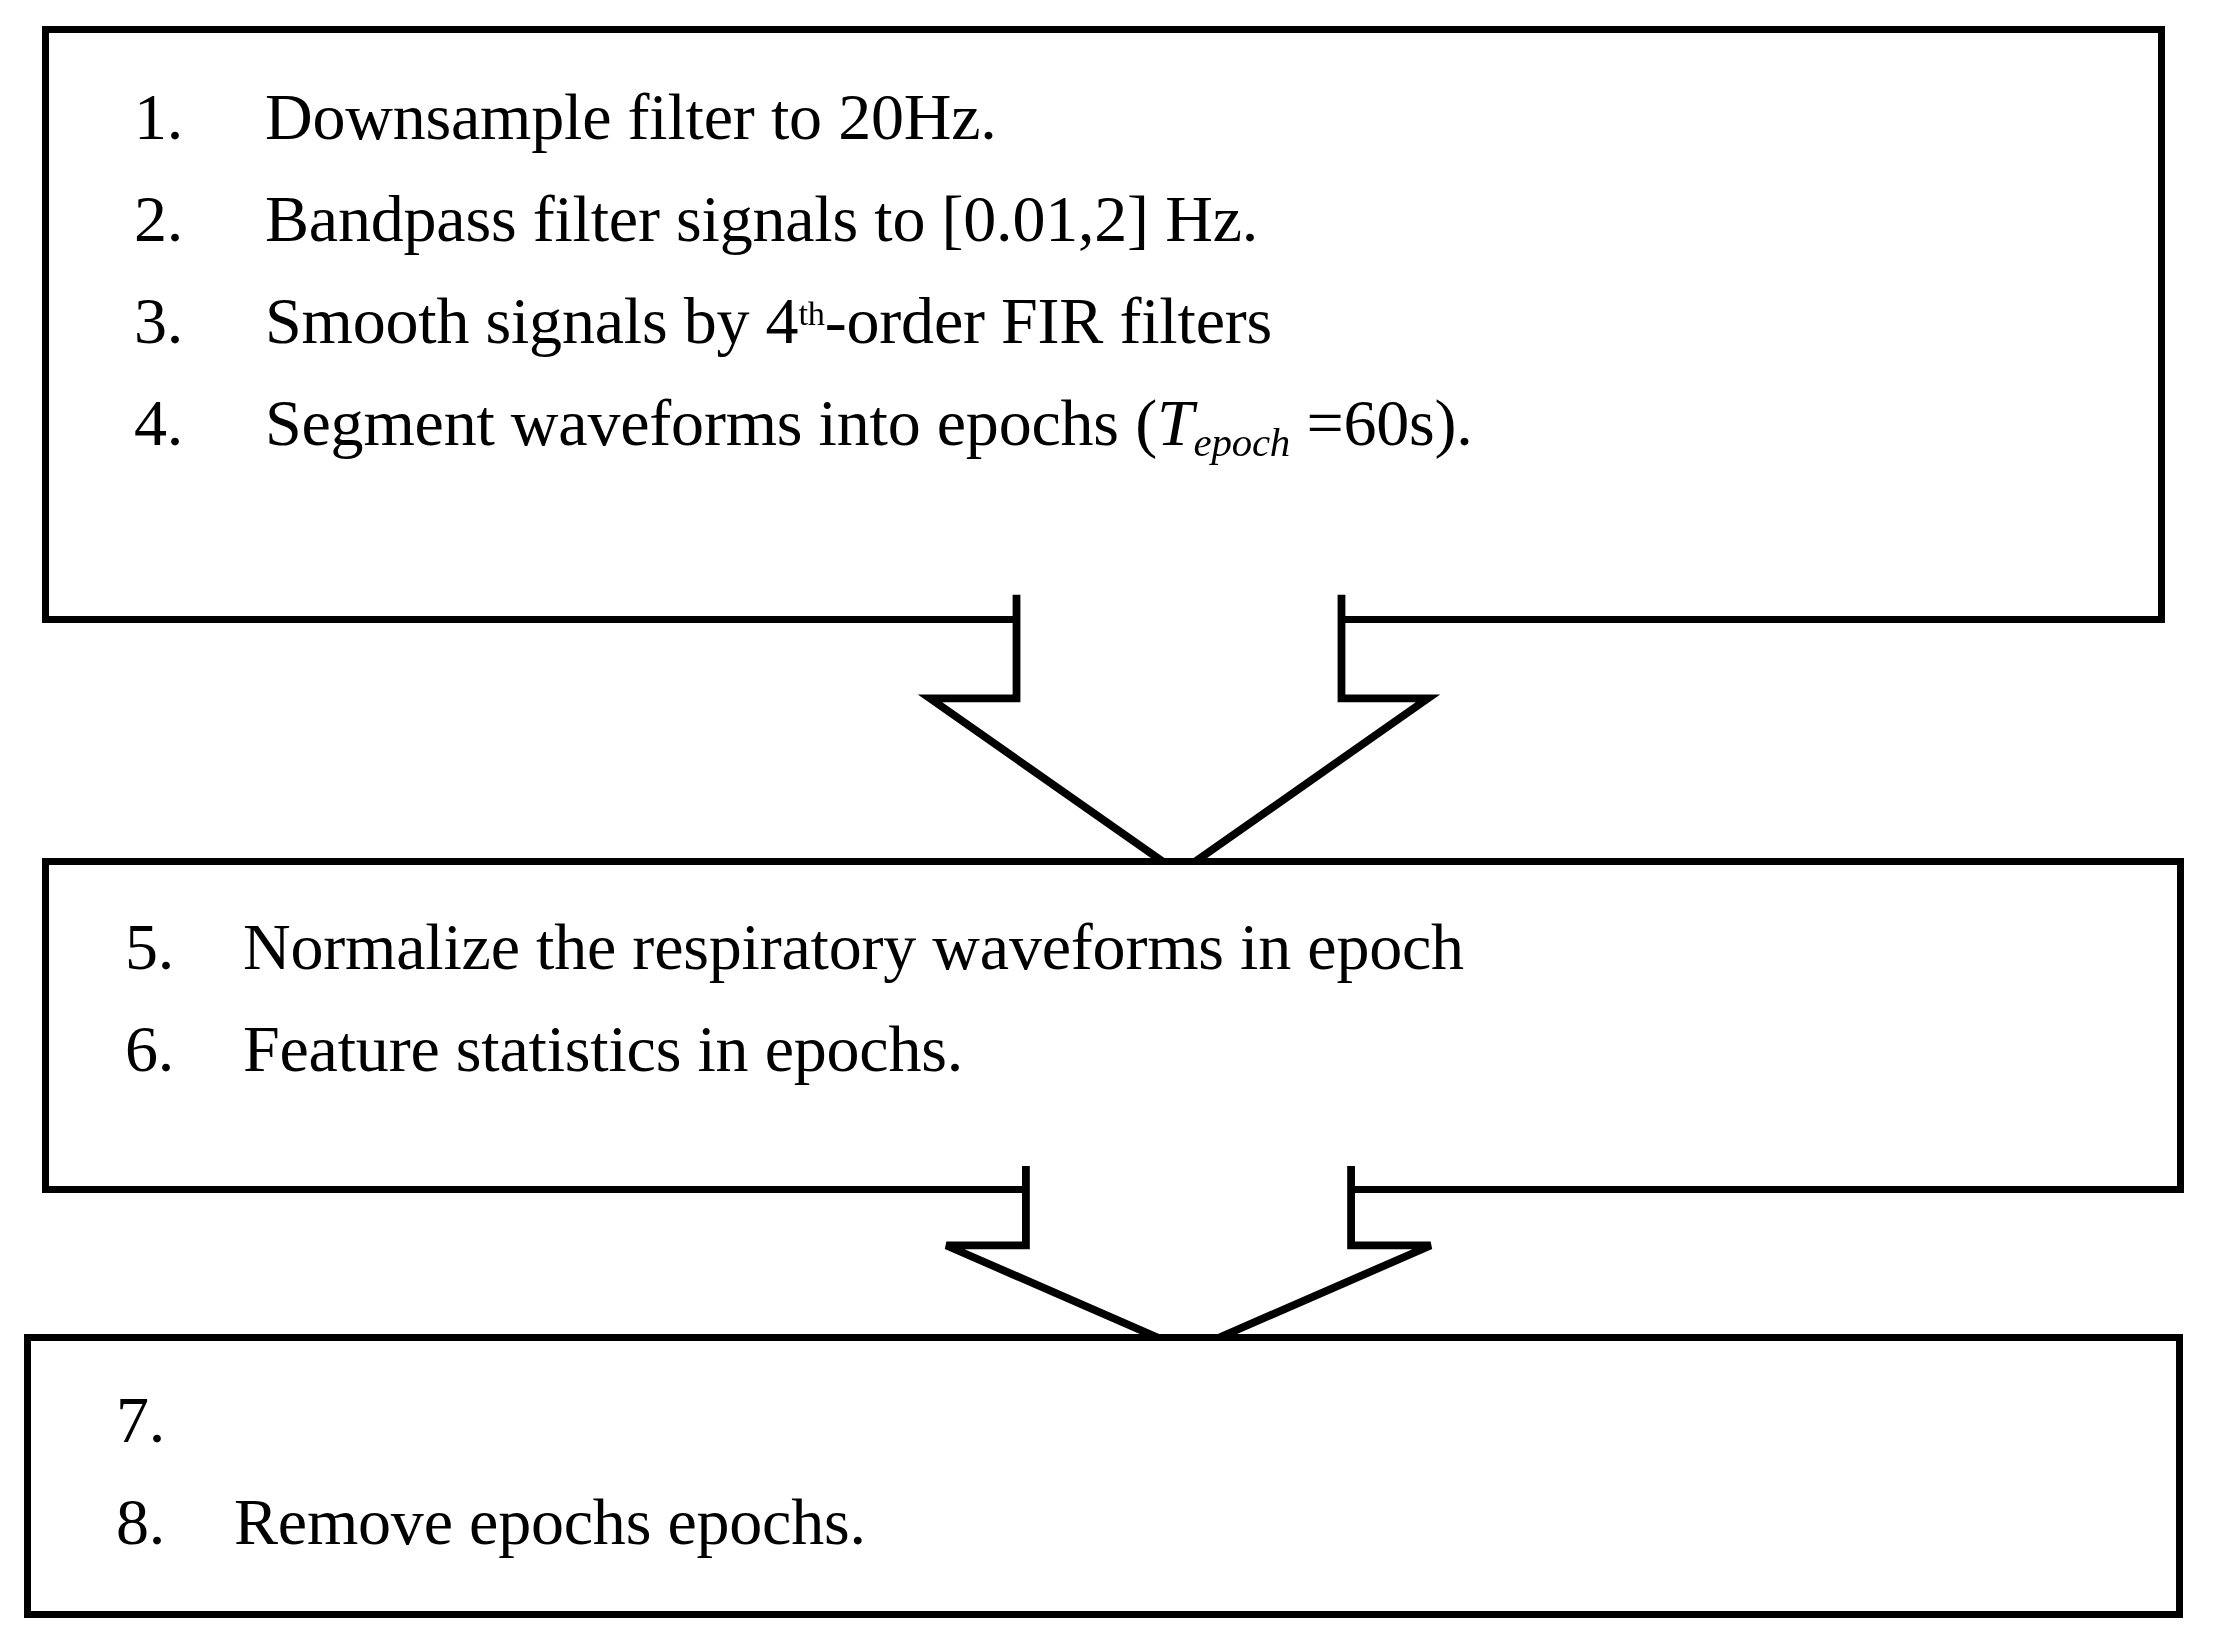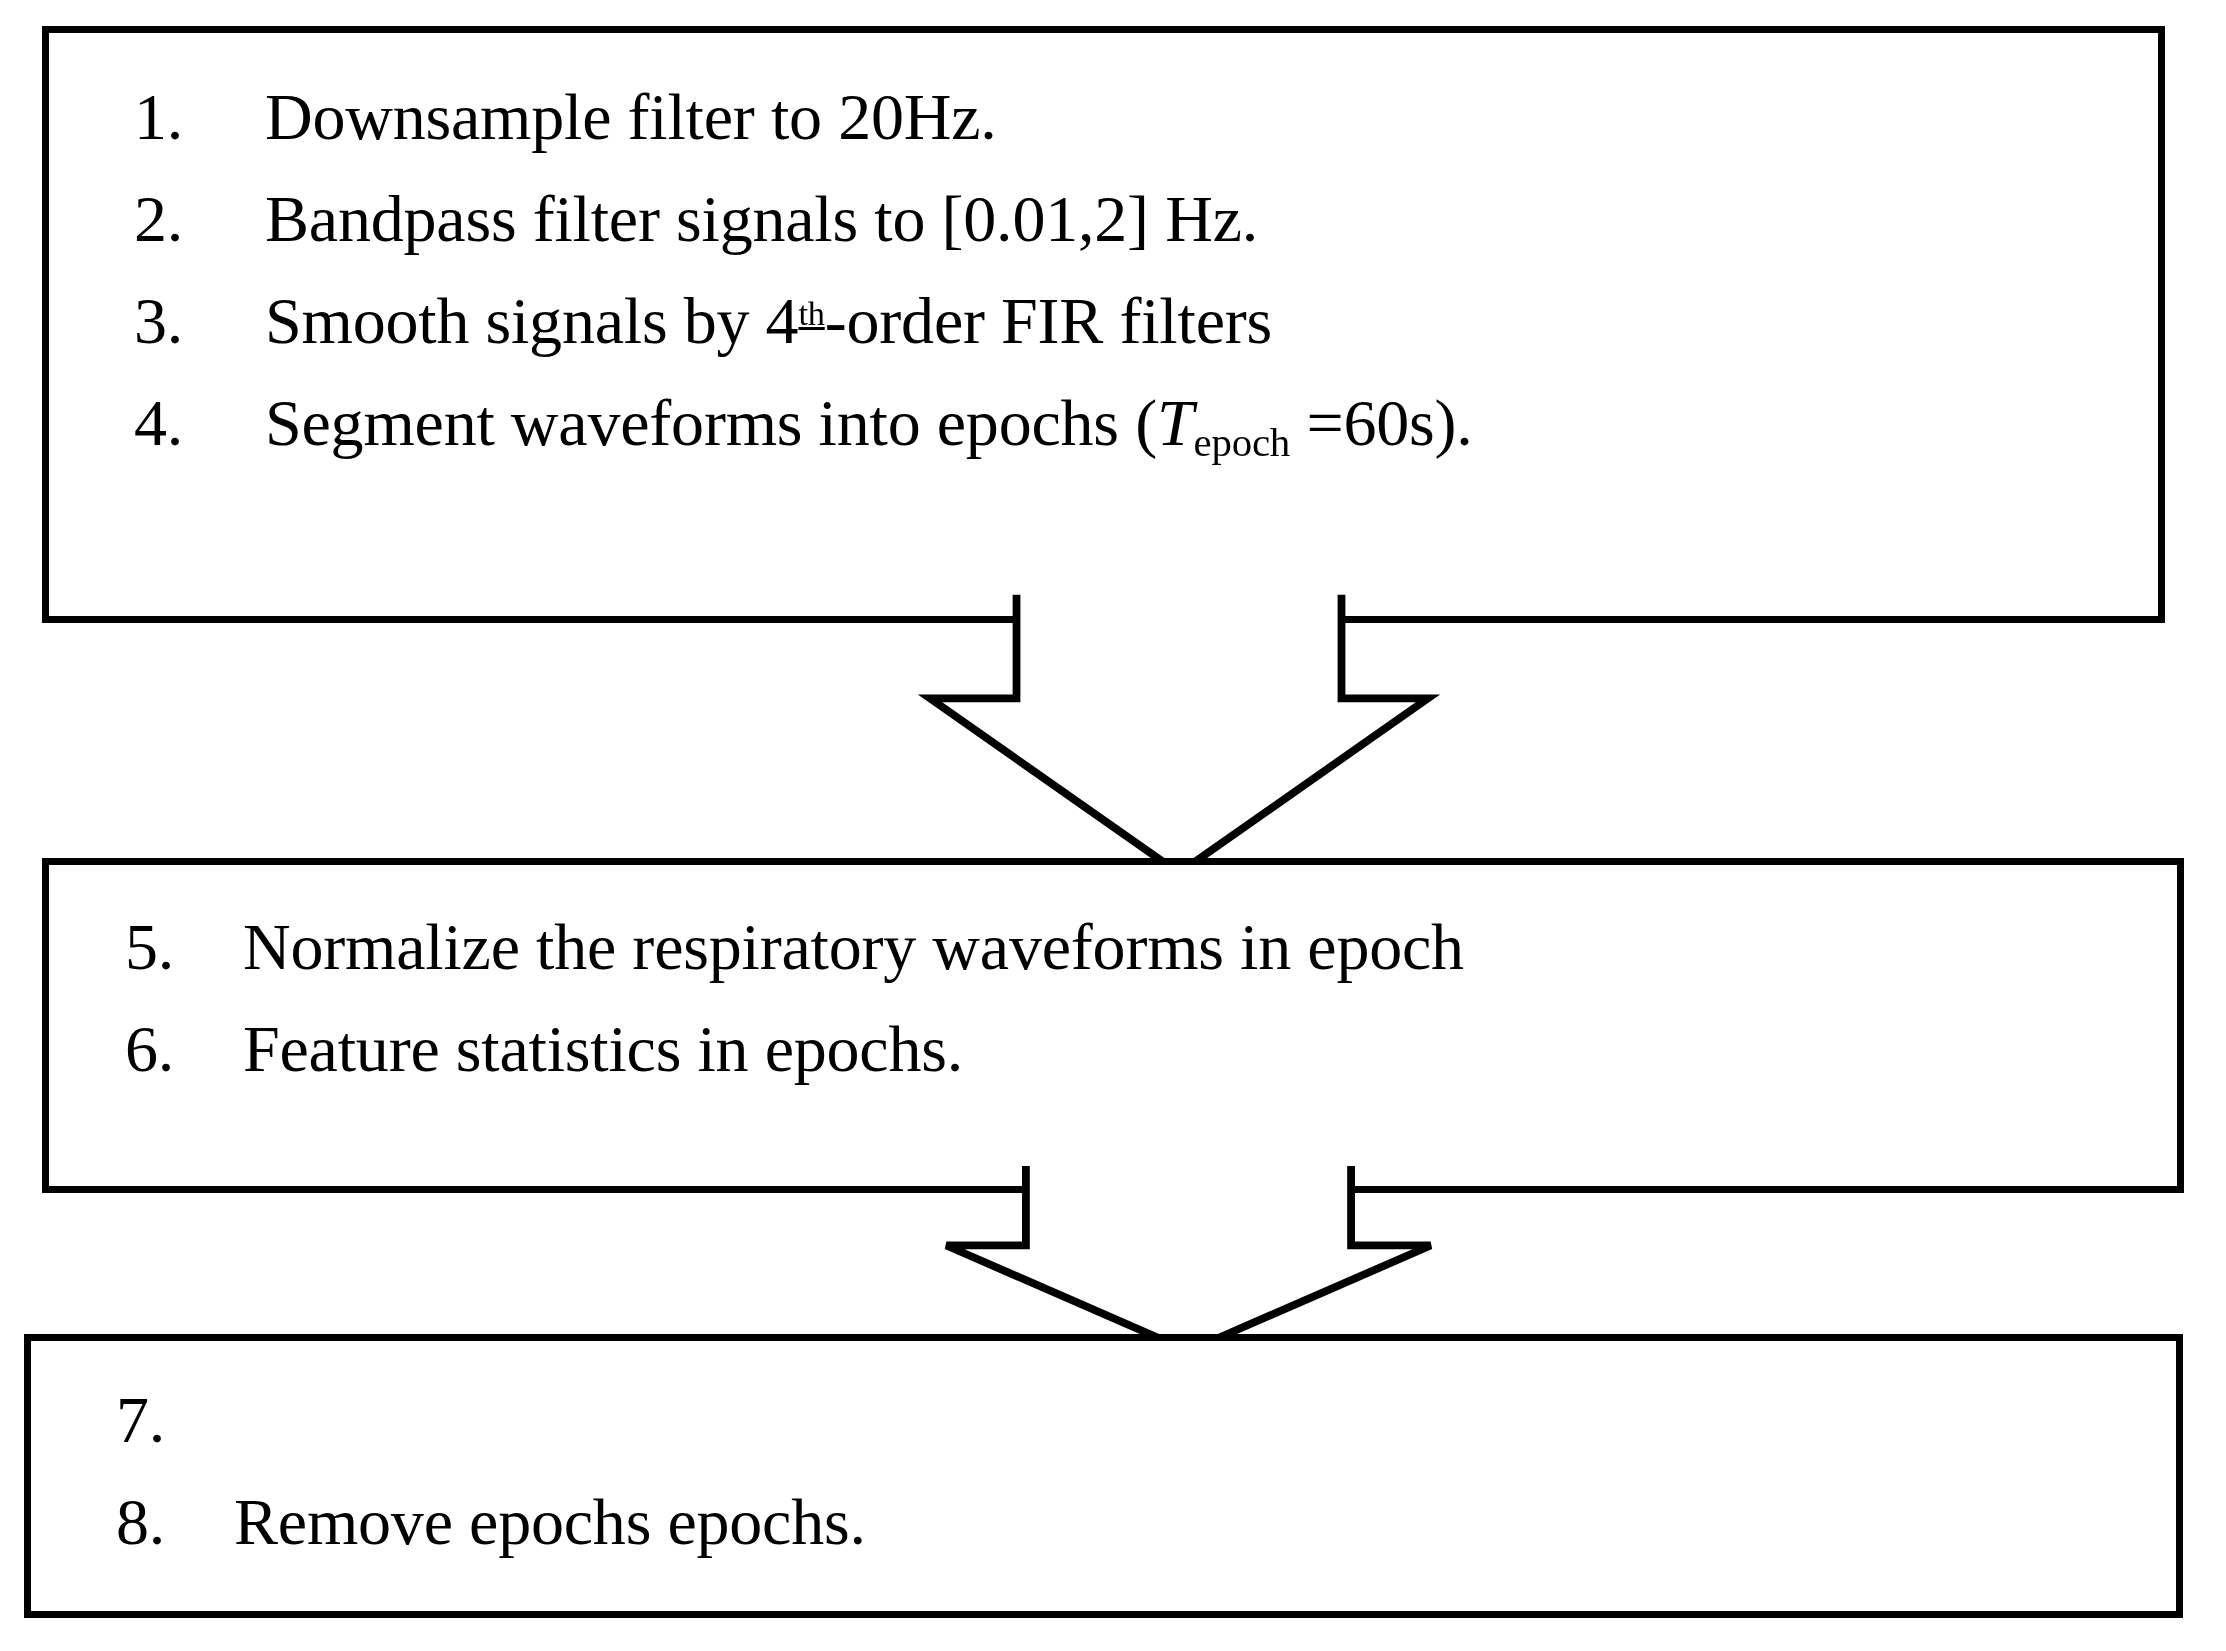--- a/index.html
+++ b/index.html
@@ -87,27 +87,27 @@
   #box-features .step-num  { width: 118px; }
 
   
   #box-selection .step-list { padding: 28px 0 0 85px; }
   #box-selection .step-num  { width: 118px; }
 
   sup.ord {
     font-size: 0.52em;
     vertical-align: 0.52em;
     line-height: 0;
-    text-decoration: underline;
   }
   i.mathvar {
     font-style: italic;
   }
   sub.mathsub {
     font-size: 0.62em;
+    font-style: italic;
     vertical-align: -0.28em;
     line-height: 0;
     text-align: right;
   }
 
   
   .arrow-connector {
     position: absolute;
   }
   #arrow-1 {

